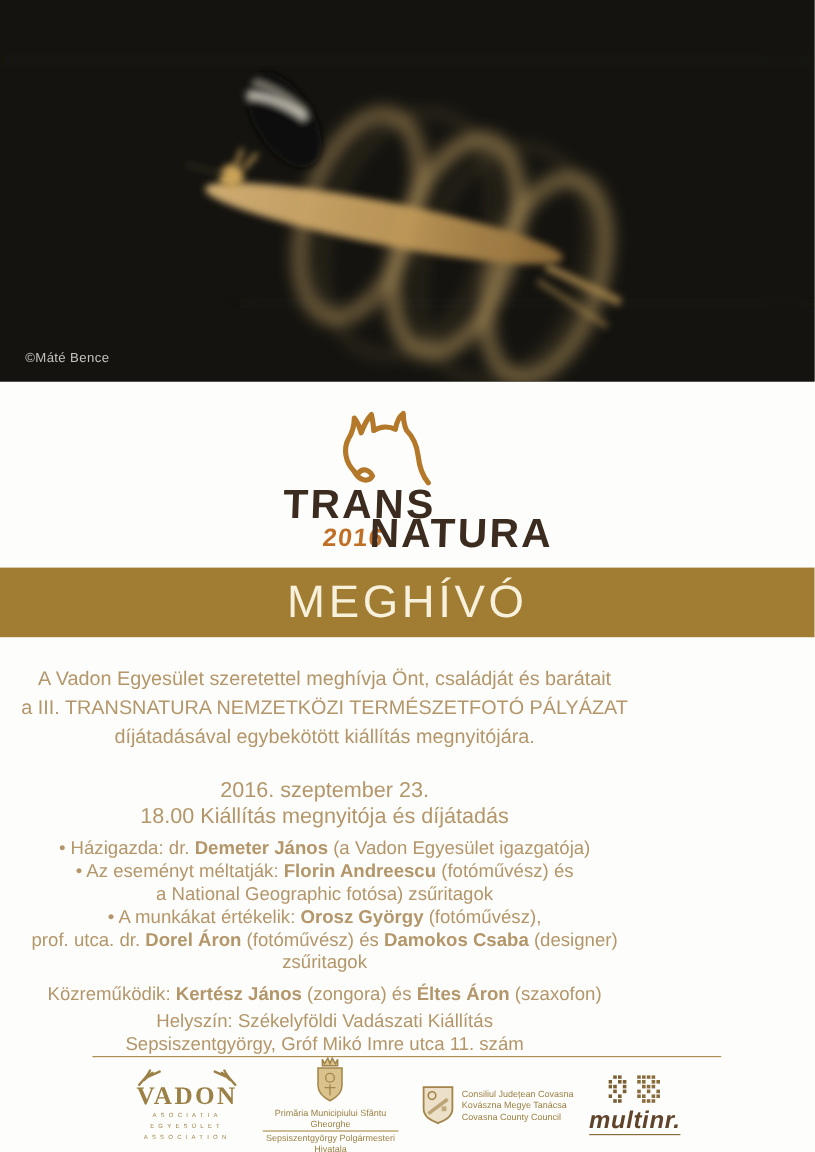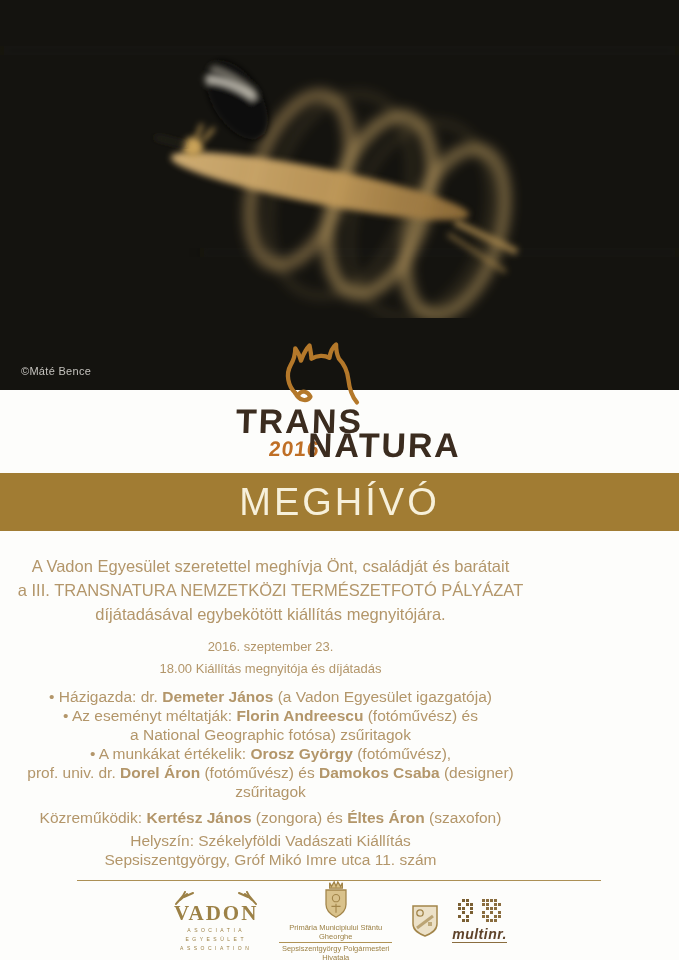--- a/index.html
+++ b/index.html
@@ -5,21 +5,21 @@
   * { margin:0; padding:0; box-sizing:border-box; }
   html,body { background:#ffffff; }
   body { font-family:"Liberation Sans", sans-serif; }
   .poster {
     position:relative; width:679px; height:960px; margin:0 auto;
     background:#fdfdfb; overflow:hidden;
   }
 
   
   .photo {
-    position:absolute; top:0; left:0; width:679px; height:390px;
+    position:absolute; top:0; left:0; width:679px; height:318px;
     background:var(--photo-bg,#14130f);
   }
   .photo svg { display:block; width:679px; height:318px; }
   .credit {
     position:absolute; left:21px; bottom:13px;
     font-size:11px; color:#c4c2bd; letter-spacing:0.3px;
   }
 
   
   .logo-block { position:absolute; top:336px; left:236px; width:210px; height:132px; }
@@ -48,21 +48,21 @@
     font-weight:400;
   }
 
   
   .content {
     position:absolute; top:554px; left:0; width:541px;
     text-align:center; color:var(--body-text,#b3966a);
   }
   .content .b { font-weight:bold; }
   .intro .tline { font-size:16.5px; line-height:24px; }
-  .schedule { margin-top:10px; font-size:13px; line-height:22px; }
+  .schedule { margin-top:21px; font-size:18px; line-height:22px; }
   .details { margin-top:7px; }
   .details .tline { font-size:15.5px; line-height:19px; }
   .contributors { margin-top:8px; }
   .contributors .tline { font-size:15.5px; line-height:18px; }
   .location { margin-top:5px; }
   .location .tline { font-size:15.5px; line-height:18.5px; }
 
   .separator {
     position:absolute; top:880px; left:77px; width:524px; height:0;
     border-top:1px solid #ac9055;
@@ -80,21 +80,21 @@
     color:var(--footer-gold,#9c8146); line-height:1; margin-top:-2px;
     font-family:"Liberation Serif", serif;
   }
   .vadon-sub { font-size:5px; letter-spacing:3.5px; line-height:6px; margin-top:3px; }
   .city { width:125px; }
   .city-text { font-size:7.5px; line-height:9px; text-align:center; margin-top:3px; }
   .city-text .rule { border-top:1px solid #b09355; margin:1px 6px; }
   .county { flex-direction:row; align-items:center; gap:6px; }
   .county-text { font-size:7.5px; line-height:9.5px; text-align:left; }
   .multinr-name {
-    font-size:14px; font-weight:bold; font-style:italic; letter-spacing:0.5px;
+    font-size:20px; font-weight:bold; font-style:italic; letter-spacing:0.5px;
     color:#5f432a; line-height:1; margin-top:2px;
     border-bottom:1px solid #8a6d3f; padding-bottom:1px;
   }
 </style>
 </head>
 <body>
 
 <div class="poster">
 
   <div class="photo">
@@ -170,21 +170,21 @@
     <div class="schedule">
       <div>2016. szeptember 23.</div>
       <div>18.00 Kiállítás megnyitója és díjátadás</div>
     </div>
 
     <div class="details">
         <div class="tline"><span>• Házigazda: dr. </span><span class="b">Demeter János</span><span> (a Vadon Egyesület igazgatója)</span></div>
         <div class="tline"><span>• Az eseményt méltatják: </span><span class="b">Florin Andreescu</span><span> (fotóművész) és</span></div>
         <div class="tline"><span>a National Geographic fotósa) zsűritagok</span></div>
         <div class="tline"><span>• A munkákat értékelik: </span><span class="b">Orosz György</span><span> (fotóművész),</span></div>
-        <div class="tline"><span>prof. univ. dr. </span><span class="b">Dorel Áron</span><span> (fotóművész) és </span><span class="b">Damokos Csaba</span><span> (designer) zsűritagok</span></div>
+        <div class="tline"><span>prof. utca. dr. </span><span class="b">Dorel Áron</span><span> (fotóművész) és </span><span class="b">Damokos Csaba</span><span> (designer) zsűritagok</span></div>
       </div>
 
     <div class="contributors">
         <div class="tline"><span>Közreműködik: </span><span class="b">Kertész János</span><span> (zongora) és </span><span class="b">Éltes Áron</span><span> (szaxofon)</span></div>
       </div>
 
     <div class="location">
         <div class="tline">Helyszín: Székelyföldi Vadászati Kiállítás</div>
         <div class="tline">Sepsiszentgyörgy, Gróf Mikó Imre utca 11. szám</div>
       </div>
@@ -225,20 +225,25 @@
       </div>
     </div>
 
     <div class="flogo county">
       <svg width="28" height="34" viewBox="0 0 28 34" aria-hidden="true">
         <path d="M2,2 h24 v18 c0,7 -7,10 -12,12 C9,30 2,27 2,20 z" fill="#ece1c8" stroke="#a2854a" stroke-width="1.5"></path>
         <circle cx="9" cy="9" r="3.2" fill="none" stroke="#a2854a" stroke-width="1.3"></circle>
         <path d="M6,24 L22,12" stroke="#a2854a" stroke-width="3" opacity="0.65"></path>
         <rect x="17" y="18" width="4" height="4" fill="#a2854a" opacity="0.6"></rect>
       </svg>
+      <div class="county-text">
+        <div>Consiliul Județean Covasna</div>
+        <div>Kovászna Megye Tanácsa</div>
+        <div>Covasna County Council</div>
+      </div>
     </div>
 
     <div class="flogo">
       <svg width="44" height="26" viewBox="0 0 44 26" aria-hidden="true">
         <g fill="#7a5f33">
           <rect x="4" y="0" width="3" height="3"></rect>
             <rect x="8" y="0" width="3" height="3"></rect>
           <rect x="0" y="4" width="3" height="3"></rect>
             <rect x="8" y="4" width="3" height="3"></rect>
             <rect x="12" y="4" width="3" height="3"></rect>

